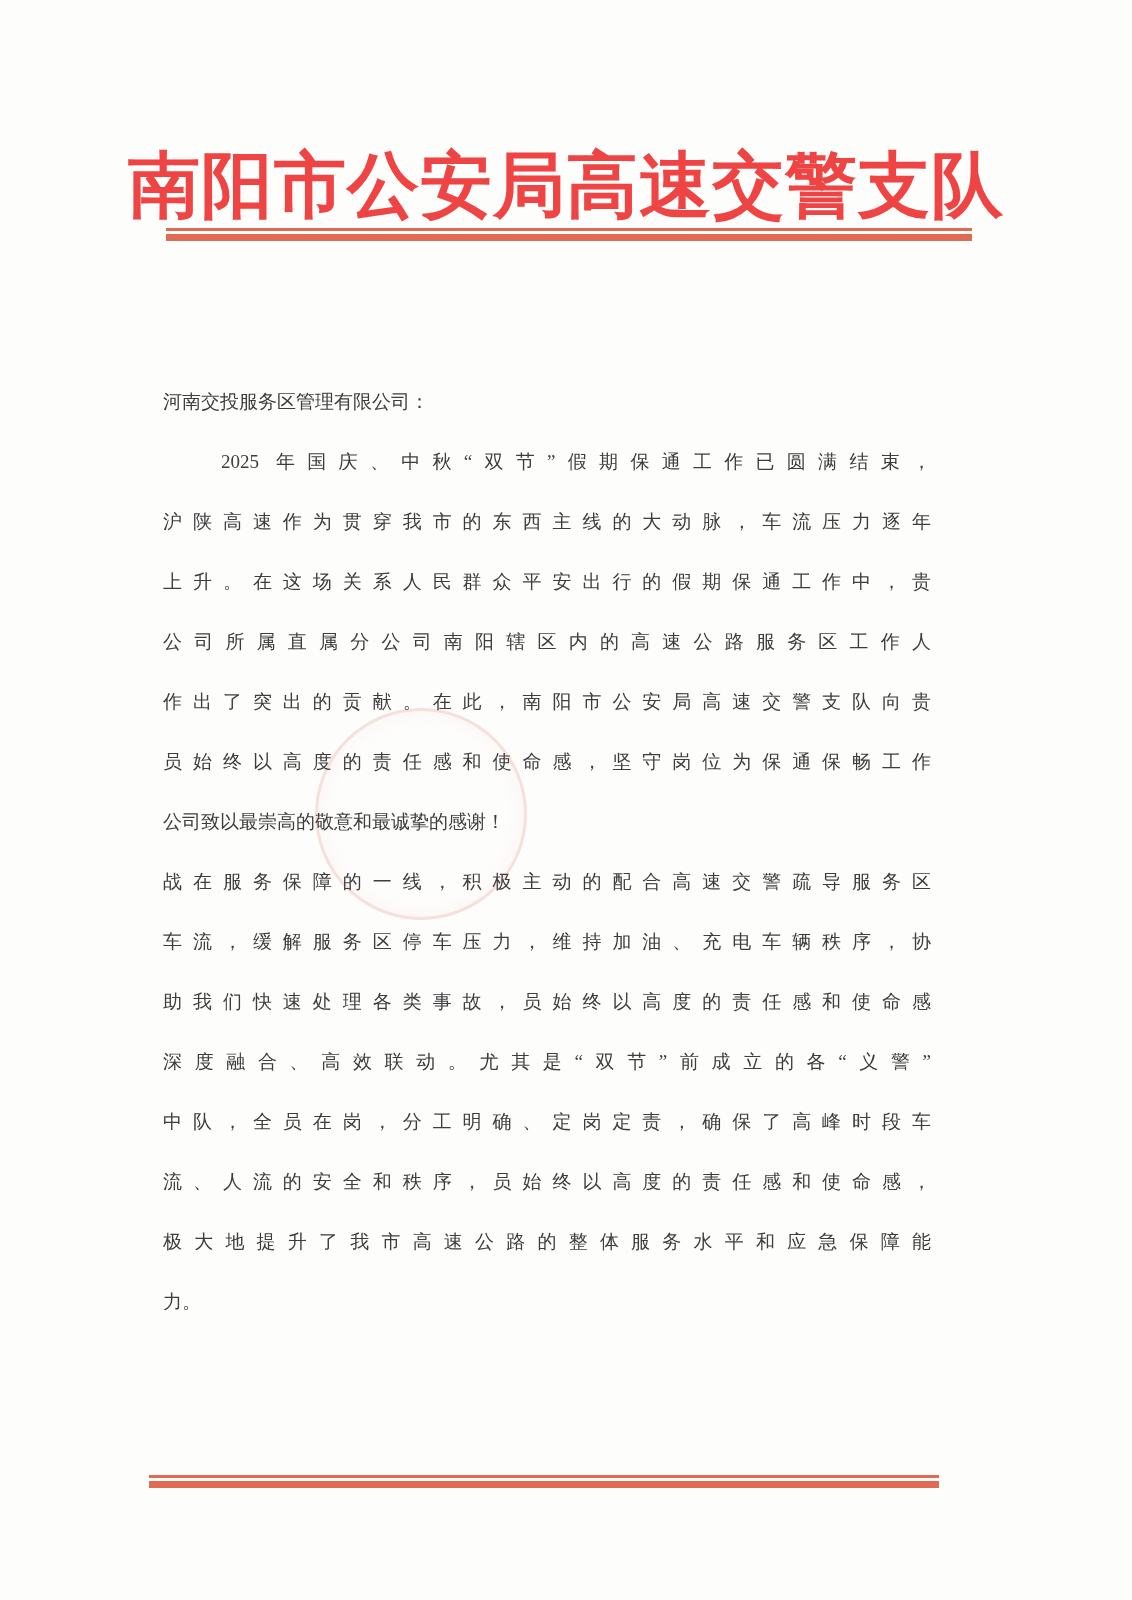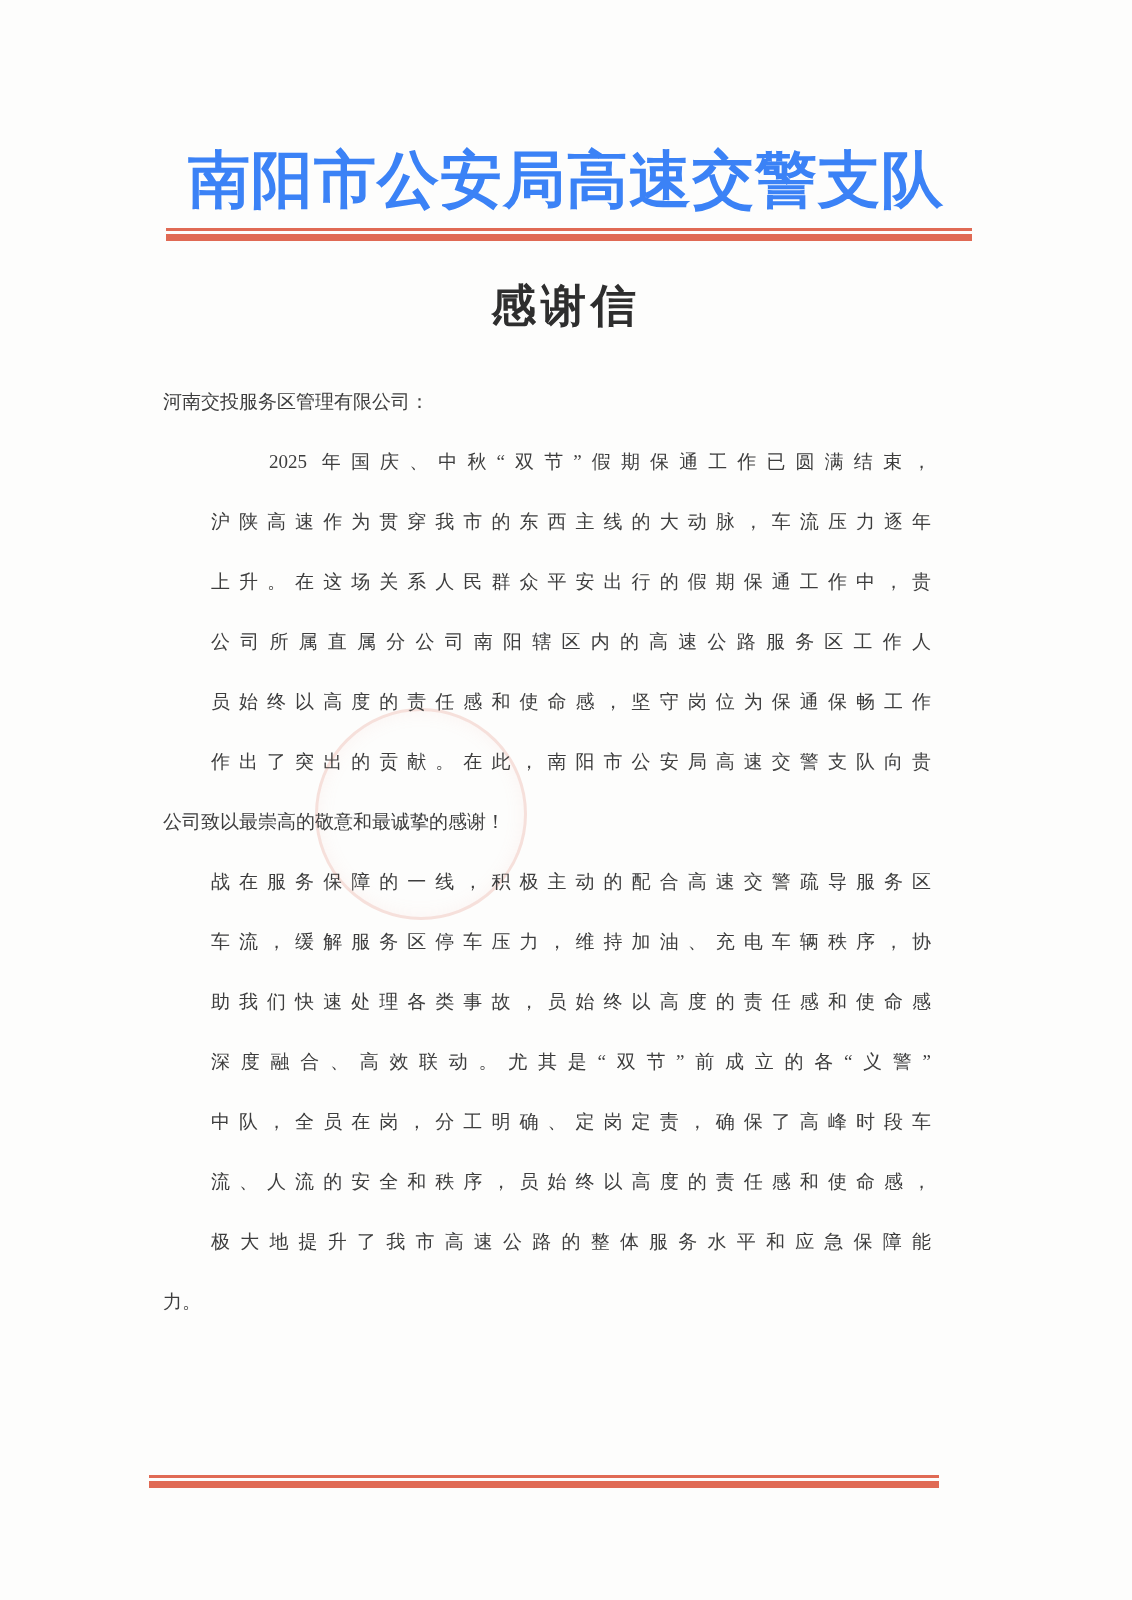--- a/index.html
+++ b/index.html
@@ -15,24 +15,24 @@
     overflow: hidden;
     font-family: "Liberation Serif", serif;
   }
   
   .org-title {
     position: absolute;
     top: 138px;
     left: 0;
     width: 100%;
     text-align: center;
-    font-size: 62px;
+    font-size: 72px;
     font-weight: 700;
     letter-spacing: 1px;
-    color: #3b82f6;
+    color: #ef4444;
     white-space: nowrap;
   }
   .header-rule {
     position: absolute;
     top: 228px;
     left: 166px;
     width: 806px;
   }
   .footer-rule {
     position: absolute;
@@ -66,21 +66,20 @@
     color: #3d3d3d;
     text-justify: inter-character;
   }
   .line {
     height: 60px;
     overflow: hidden;
   }
   .line.fill {
     text-align: justify;
     text-align-last: justify;
-    margin-left: 48px;
   }
   .line.indent {
     padding-left: 58px;
   }
   
   .seal {
     position: absolute;
     left: 315px;
     top: 708px;
     width: 206px;
@@ -96,32 +95,31 @@
 <div class="page">
 
   <div class="org-title">南阳市公安局高速交警支队</div>
 
   <div class="header-rule">
     <div class="rule-thin"></div>
     <div class="rule-gap"></div>
     <div class="rule-thick"></div>
   </div>
 
-  <div class="doc-title">感谢信</div>
 
   <div class="seal"></div>
 
   <div class="letter-body">
       <div class="line">河南交投服务区管理有限公司：</div>
       <div class="line fill indent">2025 年国庆、中秋“双节”假期保通工作已圆满结束，</div>
       <div class="line fill">沪陕高速作为贯穿我市的东西主线的大动脉，车流压力逐年</div>
       <div class="line fill">上升。在这场关系人民群众平安出行的假期保通工作中，贵</div>
       <div class="line fill">公司所属直属分公司南阳辖区内的高速公路服务区工作人</div>
+      <div class="line fill">作出了突出的贡献。在此，南阳市公安局高速交警支队向贵</div>
       <div class="line fill">员始终以高度的责任感和使命感，坚守岗位为保通保畅工作</div>
-      <div class="line fill">作出了突出的贡献。在此，南阳市公安局高速交警支队向贵</div>
       <div class="line">公司致以最崇高的敬意和最诚挚的感谢！</div>
       <div class="line fill">战在服务保障的一线，积极主动的配合高速交警疏导服务区</div>
       <div class="line fill">车流，缓解服务区停车压力，维持加油、充电车辆秩序，协</div>
       <div class="line fill">助我们快速处理各类事故，员始终以高度的责任感和使命感</div>
       <div class="line fill">深度融合、高效联动。尤其是“双节”前成立的各“义警”</div>
       <div class="line fill">中队，全员在岗，分工明确、定岗定责，确保了高峰时段车</div>
       <div class="line fill">流、人流的安全和秩序，员始终以高度的责任感和使命感，</div>
       <div class="line fill">极大地提升了我市高速公路的整体服务水平和应急保障能</div>
       <div class="line">力。</div>
     </div>

